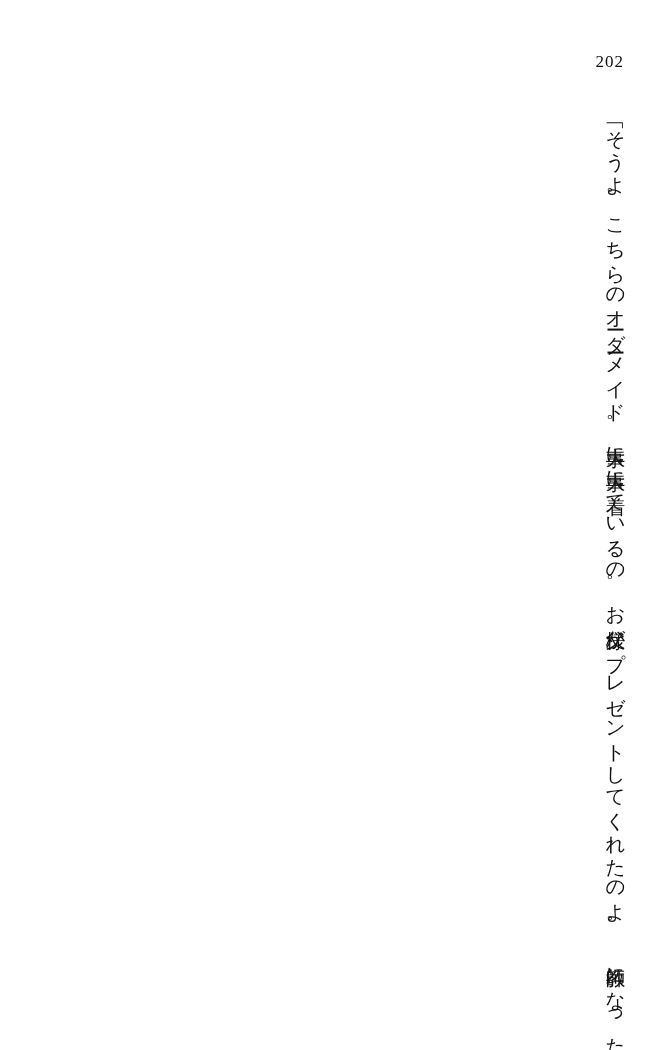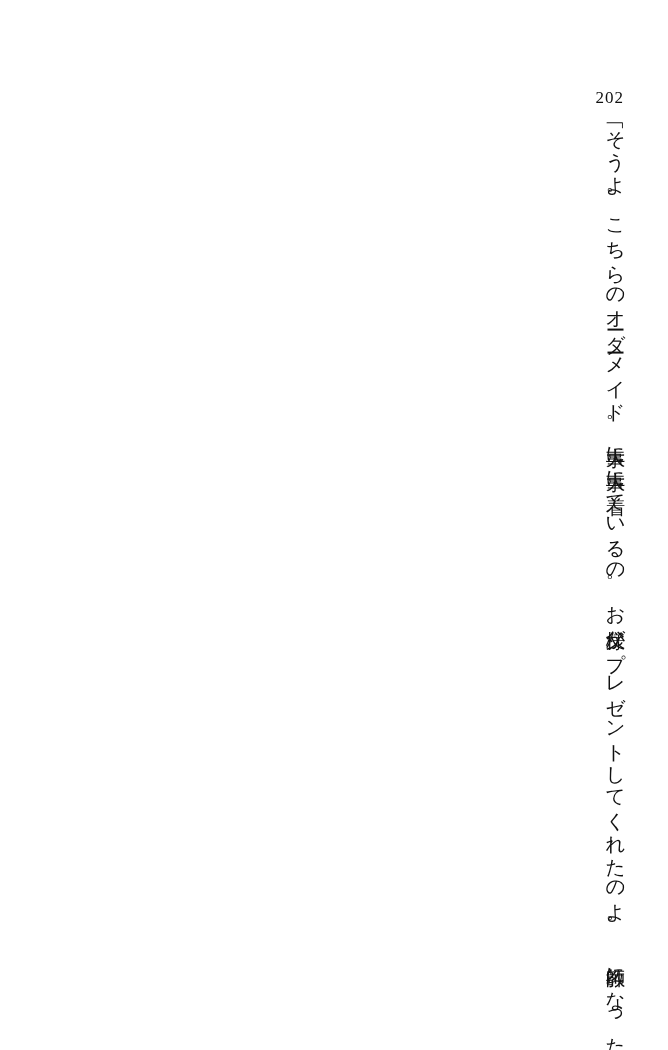--- a/index.html
+++ b/index.html
@@ -23,21 +23,20 @@
     background: #ffffff;
   }
   .page-number {
     position: absolute;
     top: 52px;
     right: 44px;
     font-size: 17px;
     letter-spacing: 1px;
     color: #111111;
     font-family: "Liberation Serif", "DejaVu Serif", serif;
-    margin-top: 36px;
   }
   .text-body {
     position: absolute;
     top: 96px;
     left: 34px;
     right: 38px;
     height: 930px;
     writing-mode: vertical-rl;
     text-orientation: upright;
     direction: ltr;

